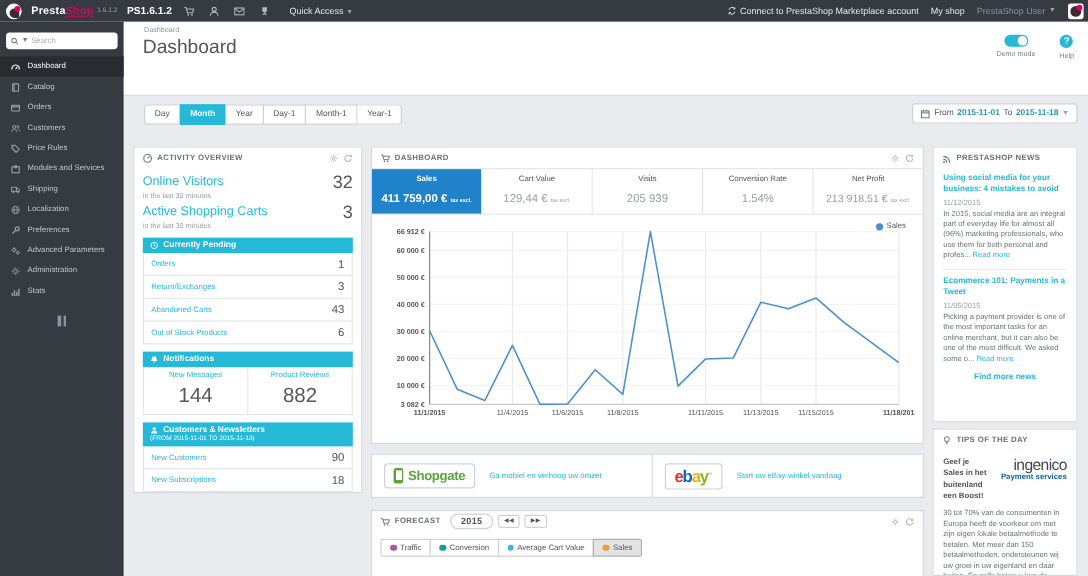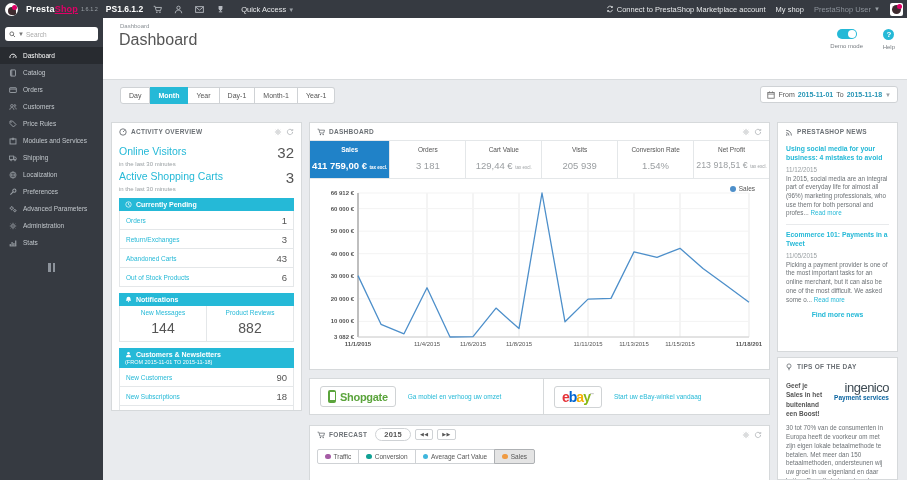--- a/index.html
+++ b/index.html
@@ -94,21 +94,21 @@
   .cyanbar svg { width:7px; height:7px; color:#fff; flex:0 0 7px; }
   .cyanbar .sub { display:block; font-size:5.5px; font-weight:normal; margin-top:1px; }
   .arow { display:flex; justify-content:space-between; align-items:center; border:1px solid #e4e7e9;
     border-top:0; padding:0 6px; height:19px; }
   .arow .lbl { color:#25b9d7; font-size:6.5px; }
   .arow .val { color:#555; font-size:9.5px; }
   .ncells { display:flex; border:1px solid #e4e7e9; border-top:0; }
   .ncell { flex:1; text-align:center; padding:3px 0 5px 0; }
   .ncell + .ncell { border-left:1px solid #e4e7e9; }
   .ncell .lbl { color:#25b9d7; font-size:6.5px; display:block; }
-  .ncell .val { color:#555; font-size:14px; margin-top:4px; }
+  .ncell .val { color:#555; font-size:17px; margin-top:4px; }
   .garow { display:flex; align-items:center; gap:4px; border:1px solid #e4e7e9; border-top:0; padding:4px 6px; }
   .ga-ic { width:9px; height:9px; background:#f79a1e; border-radius:1px; position:relative; flex:0 0 9px; }
   .ga-ic::after { content:""; position:absolute; left:2px; bottom:2px; width:1.5px; height:4px; background:#fff;
     box-shadow:2.5px 0 0 #fff, 1.2px -1.5px 0 #fff; }
   .garow a { color:#25b9d7; font-size:6.5px; text-decoration:none; }
 
   
   .kpirow { display:flex; border-top:1px solid #e4e7e9; border-bottom:1px solid #e4e7e9; }
   .kpi { flex:1; text-align:center; padding:5px 2px 7px 2px; border-left:1px solid #e4e7e9; cursor:pointer; }
   .kpi:first-child { border-left:0; }
@@ -492,24 +492,20 @@
           <svg viewBox="0 0 7 7" fill="none" stroke="currentColor" stroke-width=".8">
             <path d="M5.8 3.5a2.3 2.3 0 1 1-.6-1.6"></path>
             <path d="M5.9.9v1.4H4.5"></path>
           </svg>
         </span>
     </div>
     <div class="kpirow">
       <div class="kpi active">
         <div class="klbl">Sales</div>
         <div class="kval"><span>411 759,00 €</span> <span class="sfx">tax excl.</span></div>
-      </div>
-      <div class="kpi">
-        <div class="klbl">Orders</div>
-        <div class="kval"><span>3 181</span></div>
       </div>
       <div class="kpi">
         <div class="klbl">Cart Value</div>
         <div class="kval"><span>129,44 €</span> <span class="sfx">tax excl.</span></div>
       </div>
       <div class="kpi">
         <div class="klbl">Visits</div>
         <div class="kval"><span>205 939</span></div>
       </div>
       <div class="kpi">

